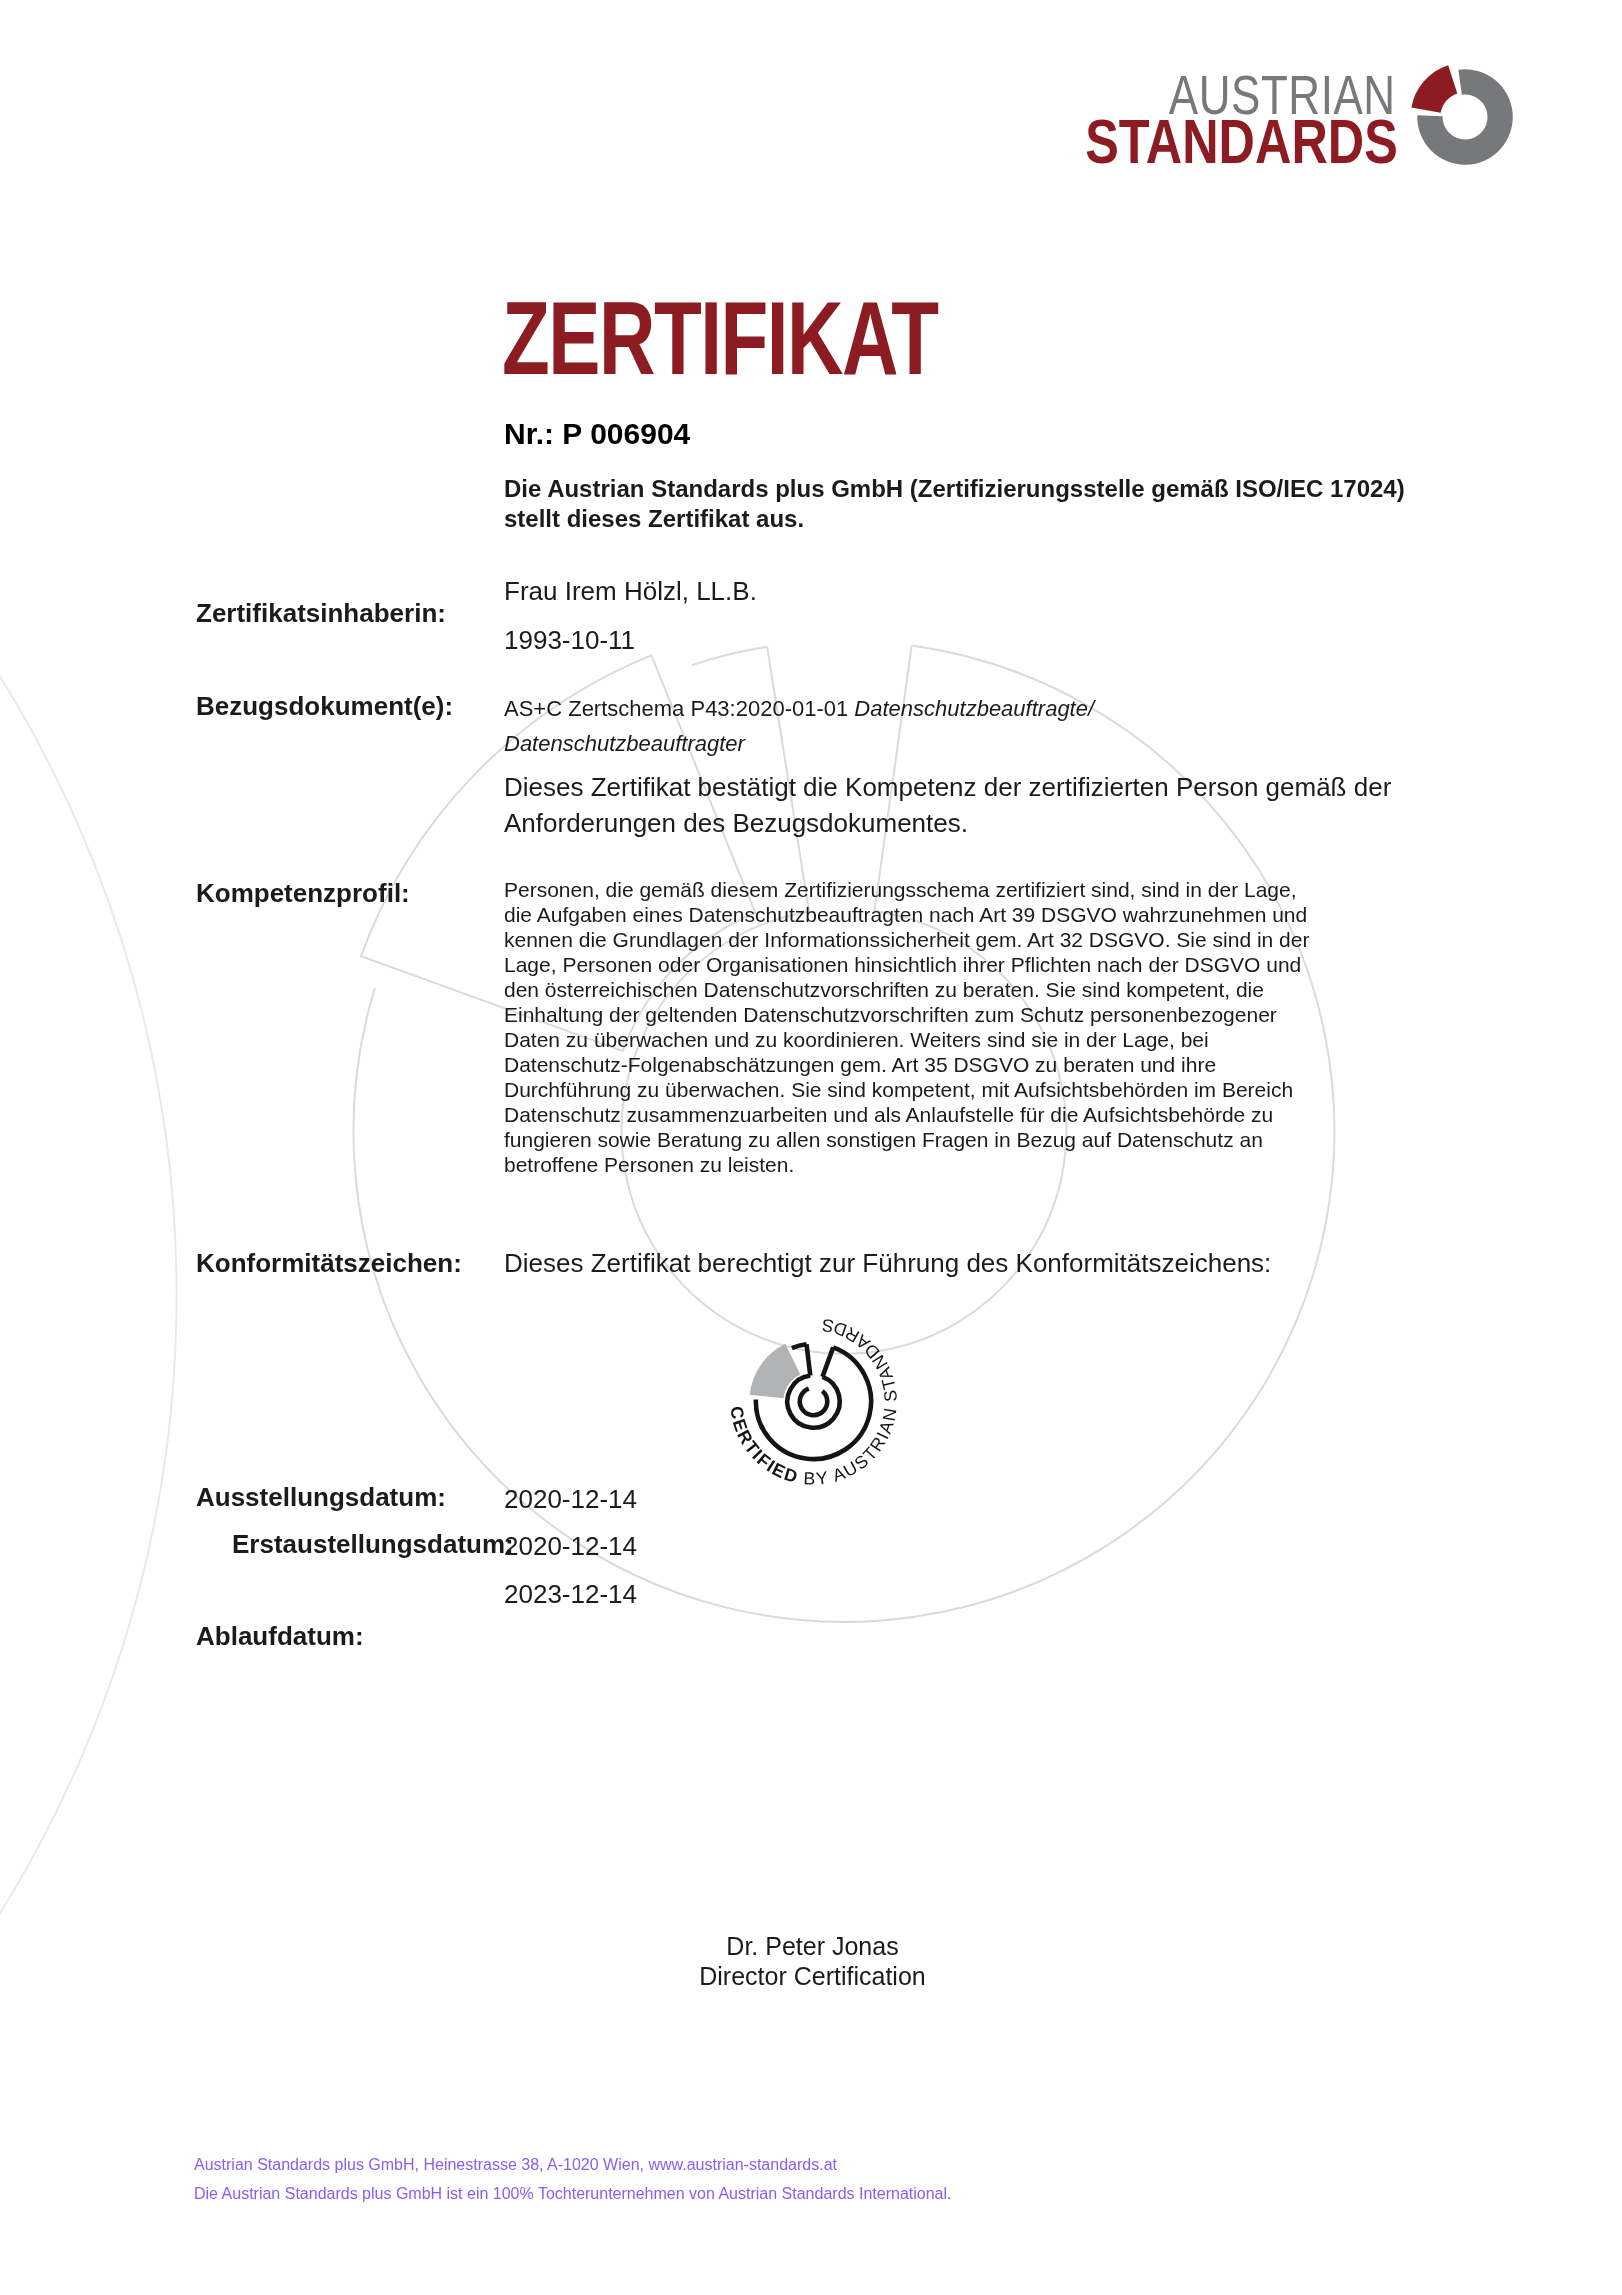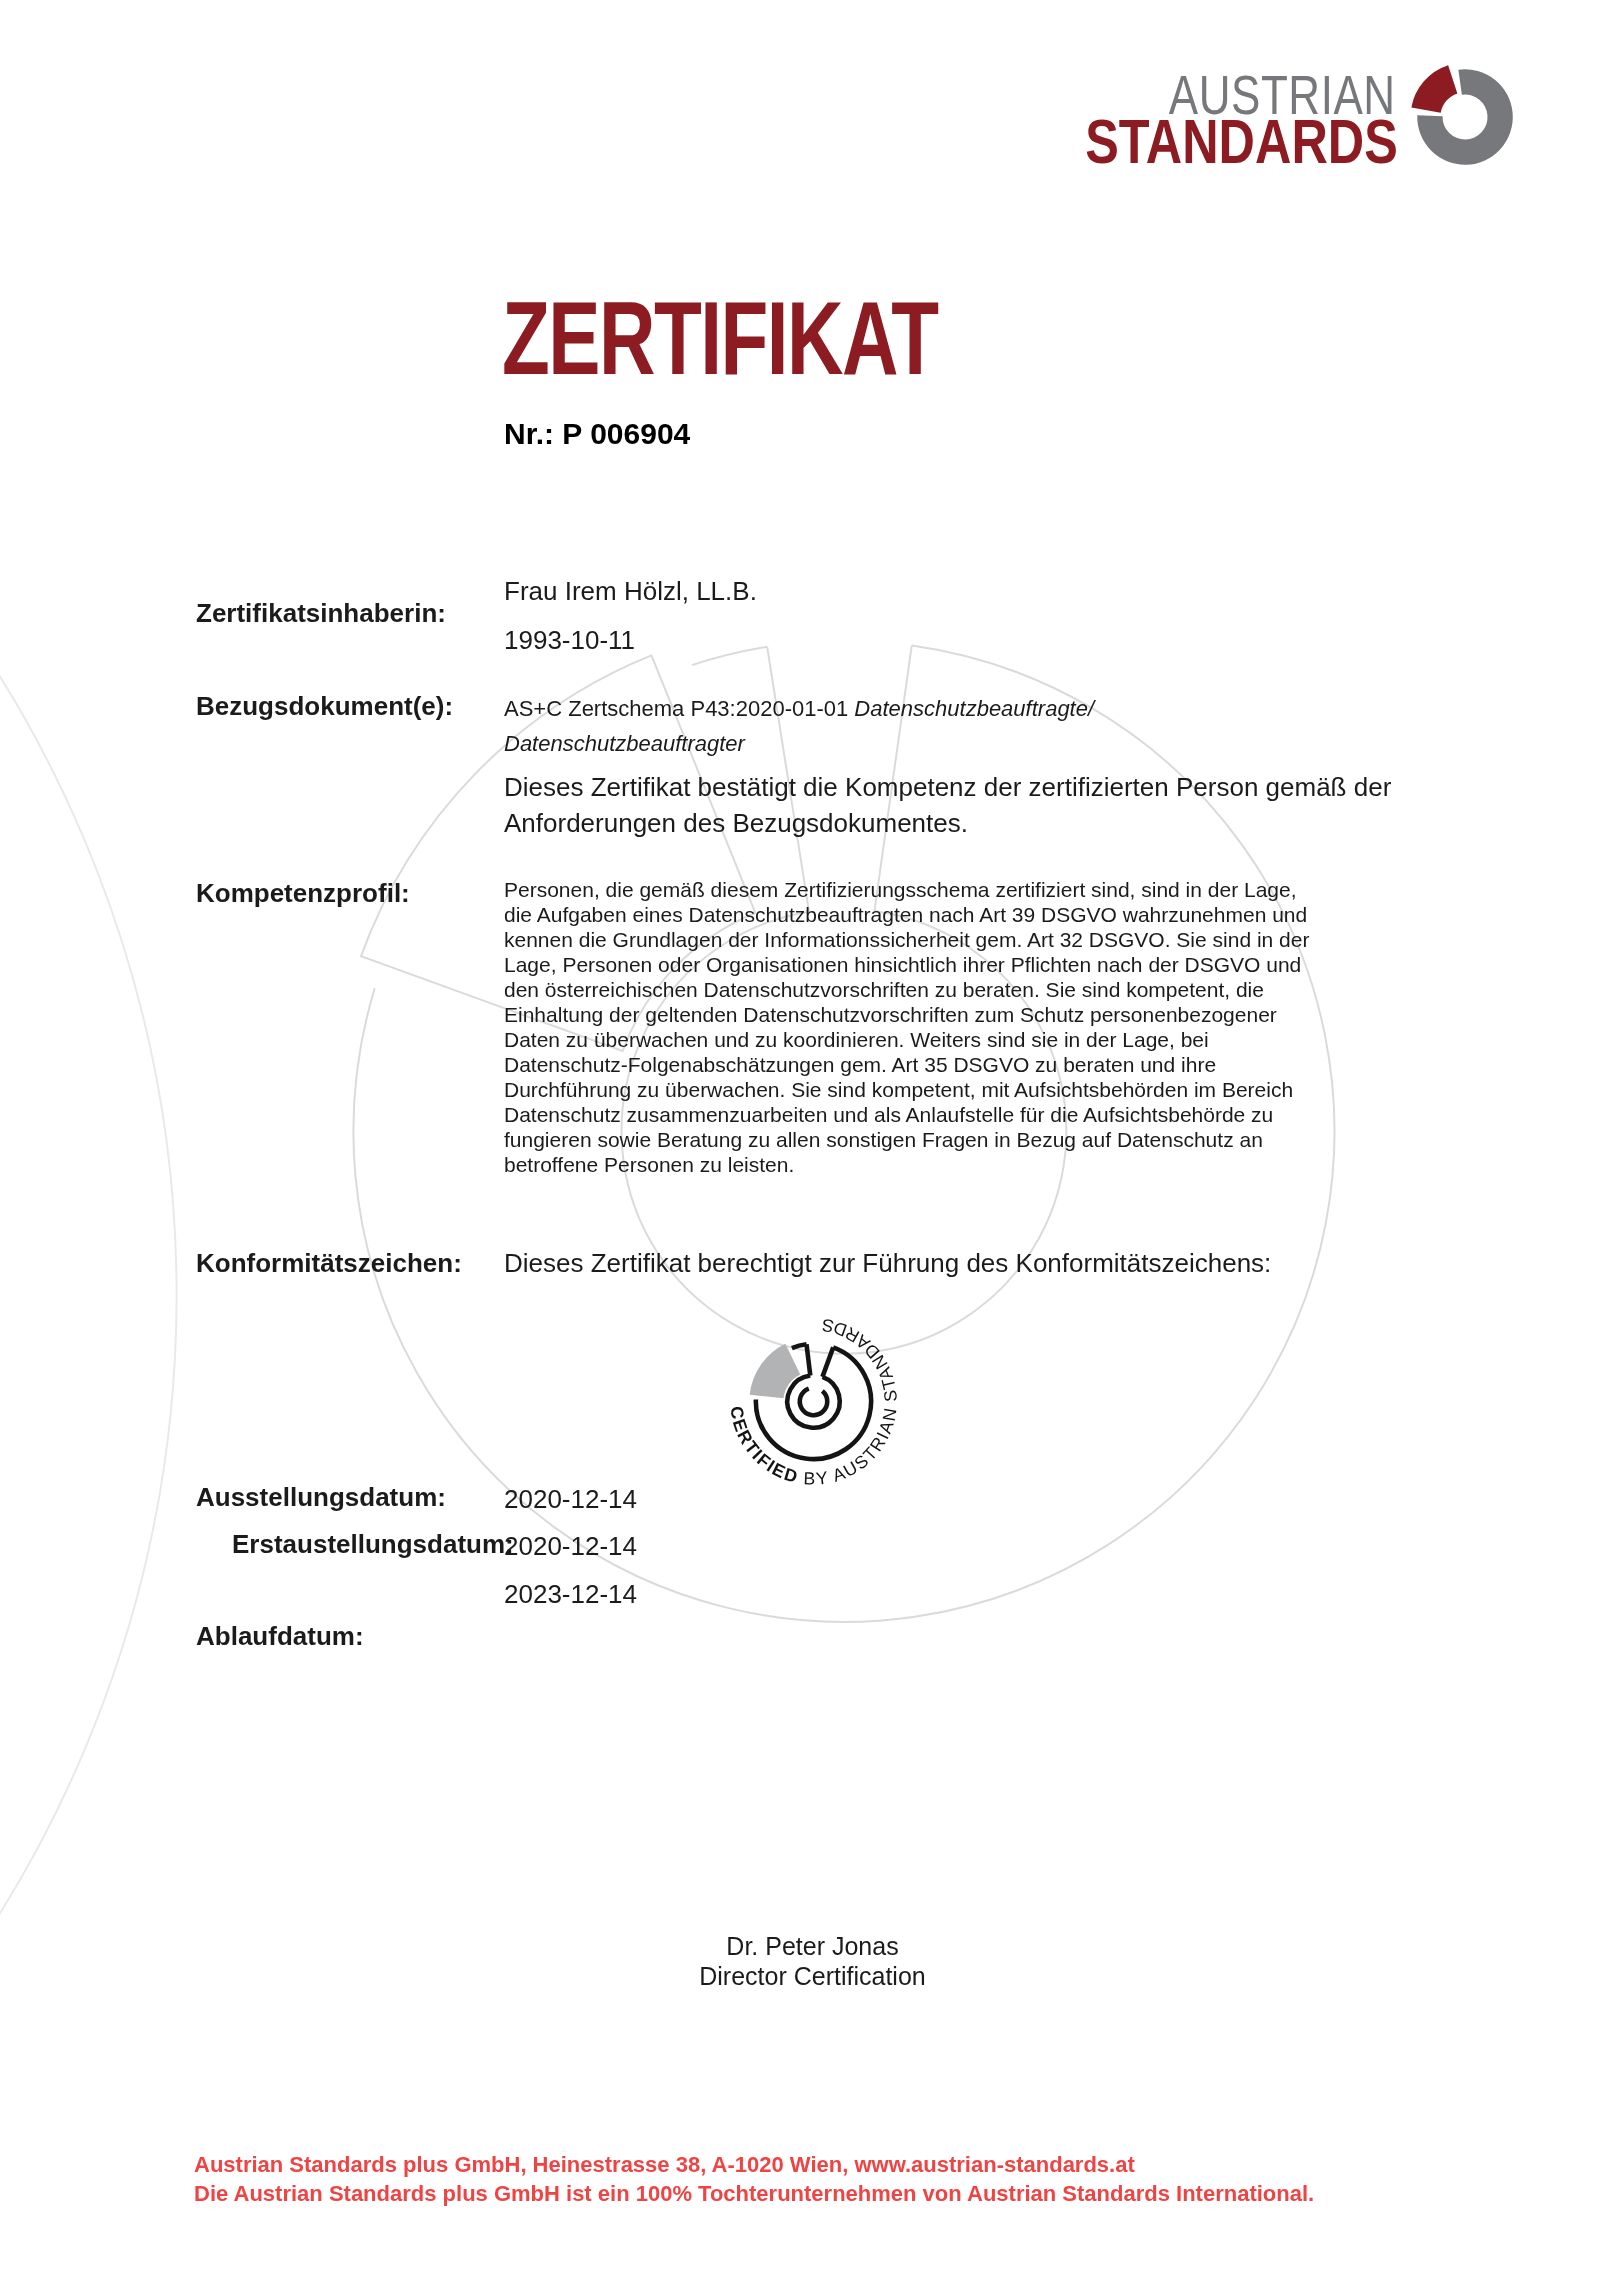--- a/index.html
+++ b/index.html
@@ -69,23 +69,22 @@
   }
   .conformity-text{left:504px;top:1248px;font-size:26px;white-space:nowrap;}
   .seal{left:695px;top:1283px;}
   .seal text{font-family:"Liberation Sans", sans-serif;}
   .signature{
     left:551px;top:1931px;width:523px;
     text-align:center;font-size:25px;line-height:30px;
   }
   .footer{
     left:194px;top:2150px;
-    font-size:22px;line-height:29px;color:#ef4444;
+    font-size:16px;line-height:29px;color:#8b5cf6;
     white-space:pre-line;
-    font-weight:bold;
   }
 </style>
 </head>
 <body>
 
 <div id="page">
 
   <svg id="watermark" width="1622" height="2295" viewBox="0 0 2480 3509" aria-hidden="true">
     <g fill="none" stroke="#e9e9e9" stroke-width="3">
       <circle cx="-1520" cy="1980" r="1790"></circle>
@@ -102,20 +101,22 @@
 
   <div class="abs content logo-line1">AUSTRIAN</div>
   <div class="abs content logo-line2">STANDARDS</div>
   <svg class="abs content logo-mark" width="118" height="118" viewBox="-105 -105 210 210" aria-hidden="true">
     <path d="M -11.8 -84.2 A 85 85 0 1 1 -84.9 -3.0 L -39.9 -1.4 A 40 40 0 1 0 -5.6 -39.6 Z" fill="#77787b"></path>
     <path d="M -95.5 -16.8 A 97 97 0 0 1 -30.0 -92.3 L -13.6 -41.9 A 44 44 0 0 0 -43.3 -7.6 Z" fill="#8c1c21"></path>
   </svg>
 
   <div class="abs content title">ZERTIFIKAT</div>
   <div class="abs content cert-number">Nr.: P 006904</div>
+  <div class="abs content issuer-statement">Die Austrian Standards plus GmbH (Zertifizierungsstelle gemäß ISO/IEC 17024)
+stellt dieses Zertifikat aus.</div>
 
   <div class="abs content field-label" style="top:574px;margin-top:24px;">Zertifikatsinhaberin:</div>
   <div class="abs content value" style="top:574px;">Frau Irem Hölzl, LL.B.</div>
   <div class="abs content value" style="top:623px;">1993-10-11</div>
 
   <div class="abs content field-label" style="top:691px;">Bezugsdokument(e):</div>
   <div class="abs content ref-doc"><span>AS+C Zertschema P43:2020-01-01 </span><span class="it">Datenschutzbeauftragte/
 Datenschutzbeauftragter</span></div>
   <div class="abs content ref-note">Dieses Zertifikat bestätigt die Kompetenz der zertifizierten Person gemäß der
 Anforderungen des Bezugsdokumentes.</div>

